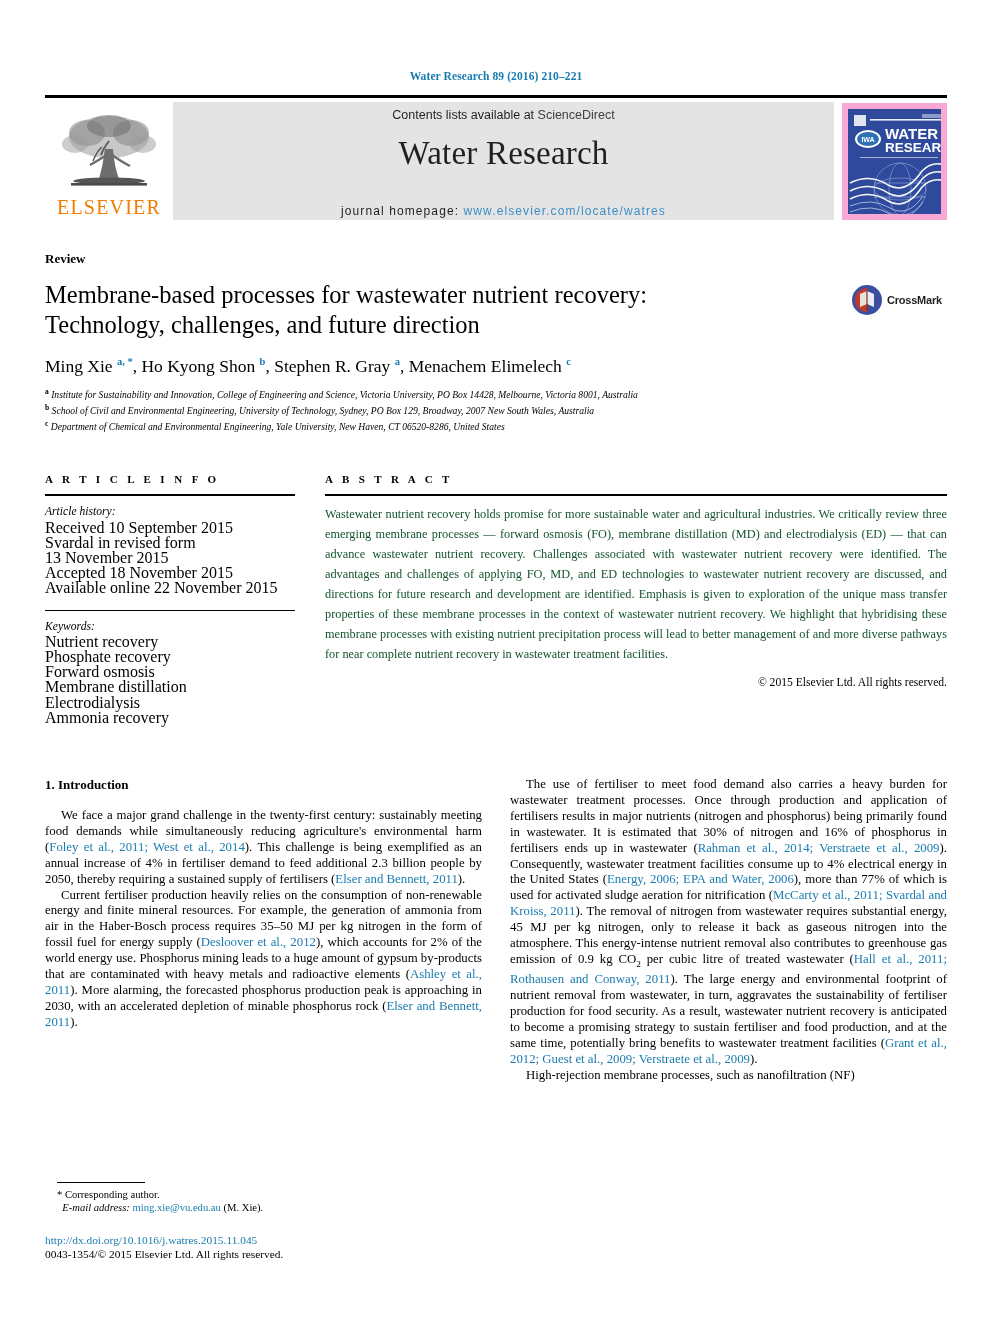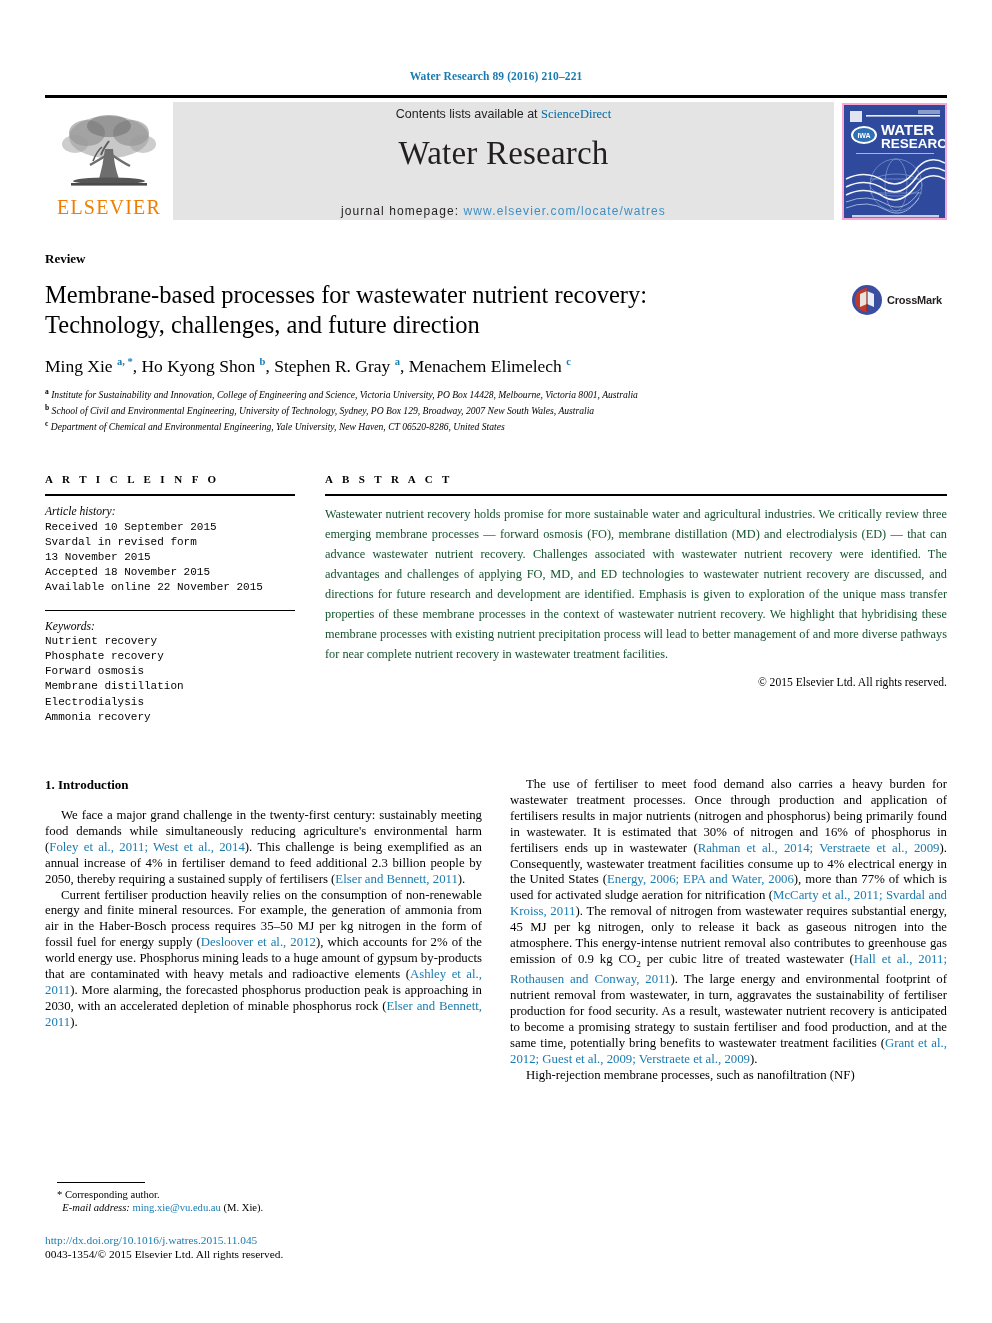--- a/index.html
+++ b/index.html
@@ -72,21 +72,21 @@
     justify-content: center;
     padding: 6px 0 4px 0;
     box-sizing: border-box;
   }
   .contents-line {
     font-family: "Liberation Sans", sans-serif;
     font-size: 12.5px;
     color: #231f20;
     margin-top: 4px;
   }
-  .contents-line .sd-link { color: #0369a1; font-family: Liberation Serif, serif; }
+  .contents-line .sd-link { color: #404040; }
   .journal-title {
     font-family: "Liberation Serif", serif;
     font-size: 33px;
     color: #231f20;
     margin: 13px 0 32px 0;
     font-weight: 400;
     letter-spacing: 0.2px;
   }
   .homepage-line {
     font-family: "Liberation Sans", sans-serif;
@@ -96,21 +96,21 @@
     margin-bottom: 3px;
   }
   .homepage-line .hp-url { color: #3e8ec4; letter-spacing: 1.1px; }
   .cover-thumb {
     width: 105px;
     flex: 0 0 105px;
     margin: 5px 0 6px 8px;
     position: relative;
     background: #2f4a9c;
     overflow: hidden;
-    border: 2px solid #f9a8d4;
+    border: 6px solid #f9a8d4;
     box-sizing: border-box;
   }
 
   
   .article-type {
     font-family: "Liberation Serif", serif;
     font-weight: bold;
     font-size: 13px;
     margin-top: 25px;
   }
@@ -187,22 +187,22 @@
     margin-top: 14px;
     margin-bottom: 8px;
   }
   .info-label {
     font-family: "Liberation Serif", serif;
     font-style: italic;
     font-size: 11.6px;
     line-height: 15.2px;
   }
   .info-line {
-    font-family: Liberation Mono, monospace;
-    font-size: 11px;
+    font-family: Liberation Serif, serif;
+    font-size: 16px;
     line-height: 15.2px;
   }
   .abstract-body {
     font-family: "Liberation Serif", serif;
     font-size: 12.3px;
     line-height: 20px;
     text-align: justify;
     color: #14532d;
   }
   .copyright {

